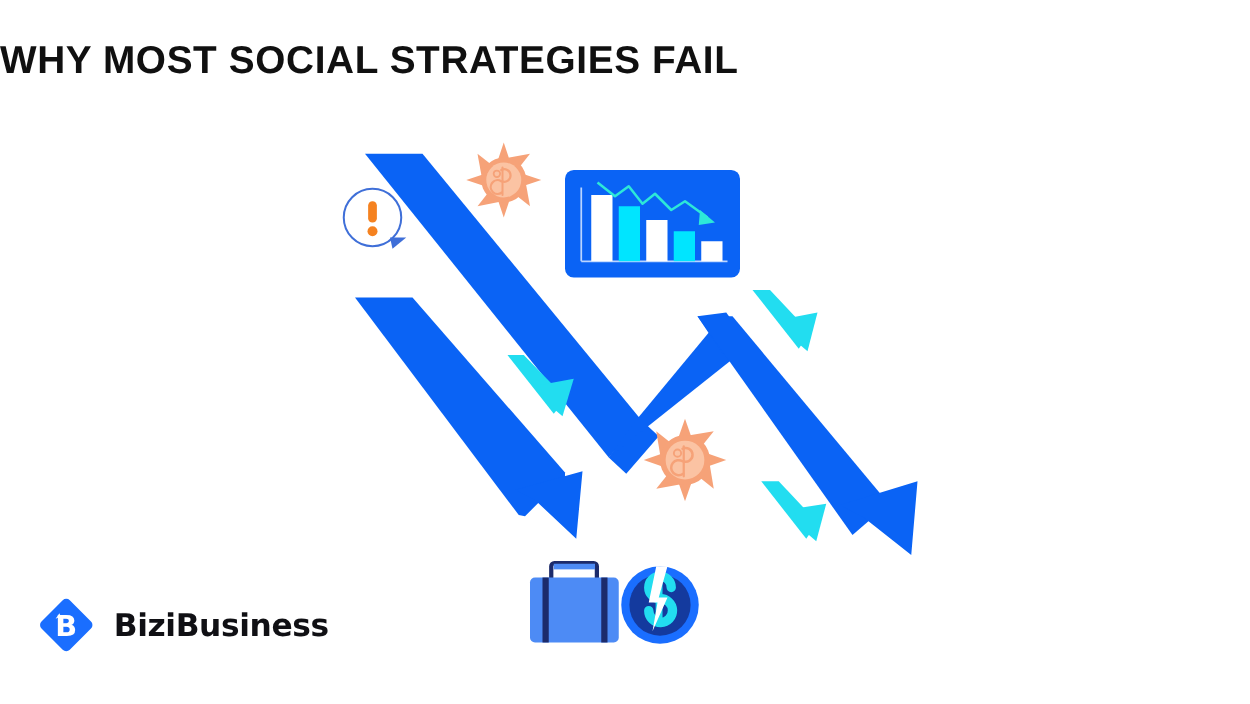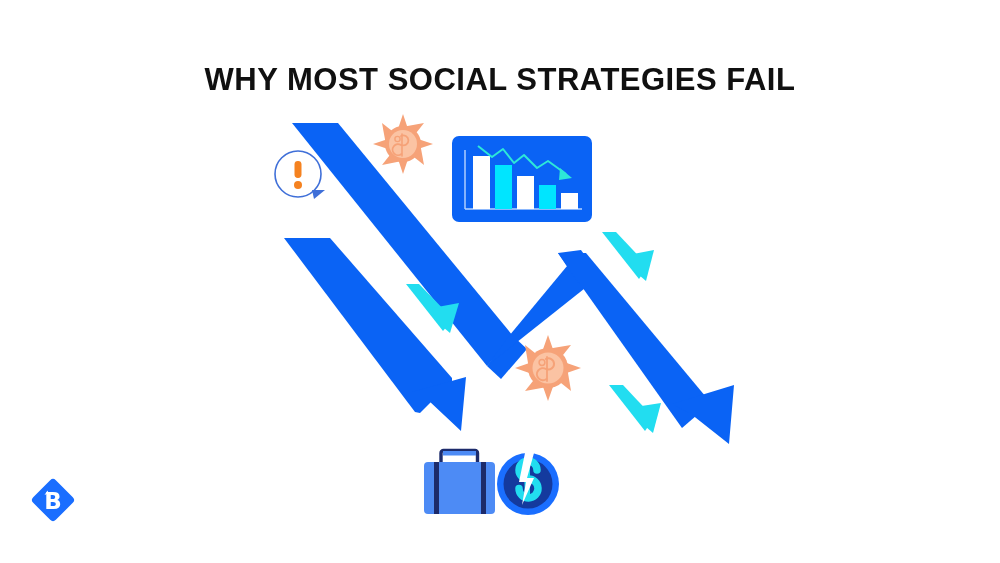--- a/index.html
+++ b/index.html
@@ -6,22 +6,21 @@
   html, body {
     width:1000px; height:563px;
     background:#ffffff;
     font-family:"Liberation Sans", sans-serif;
     overflow:hidden;
   }
   #canvas { position:relative; width:1000px; height:563px; background:#ffffff; }
 
   
   #page-title {
-    position:absolute; left:0; top:62px; width:1000px;
-    text-align:center;
+    position:absolute; left:0; top:30px; width:1000px;
     font-family:"Liberation Sans", sans-serif;
     font-size:31px;
     font-weight:bold;
     letter-spacing:0.5px;
     color:#101010;
     white-space:nowrap;
   }
 
   
   #illustration { position:absolute; left:0; top:0; width:1000px; height:563px; }
@@ -174,15 +173,16 @@
   </svg>
 
   <div id="logo">
     <div id="logo-mark">
       <svg viewBox="0 0 50 52" width="50" height="52" xmlns="http://www.w3.org/2000/svg">
         <rect x="9" y="10" width="32" height="32" rx="4" transform="rotate(45 25 26)" fill="#1a6eff"></rect>
         <text x="25" y="35" text-anchor="middle" font-family="DejaVu Sans, sans-serif" font-size="23" font-weight="bold" fill="#ffffff">B</text>
         <path d="M 16.5 21 L 19.5 16.5 L 20.6 19.2 Z" fill="#ffffff"></path>
       </svg>
     </div>
+    <div id="logo-text">BiziBusiness</div>
   </div>
 
 </div>
 
 </body></html>

